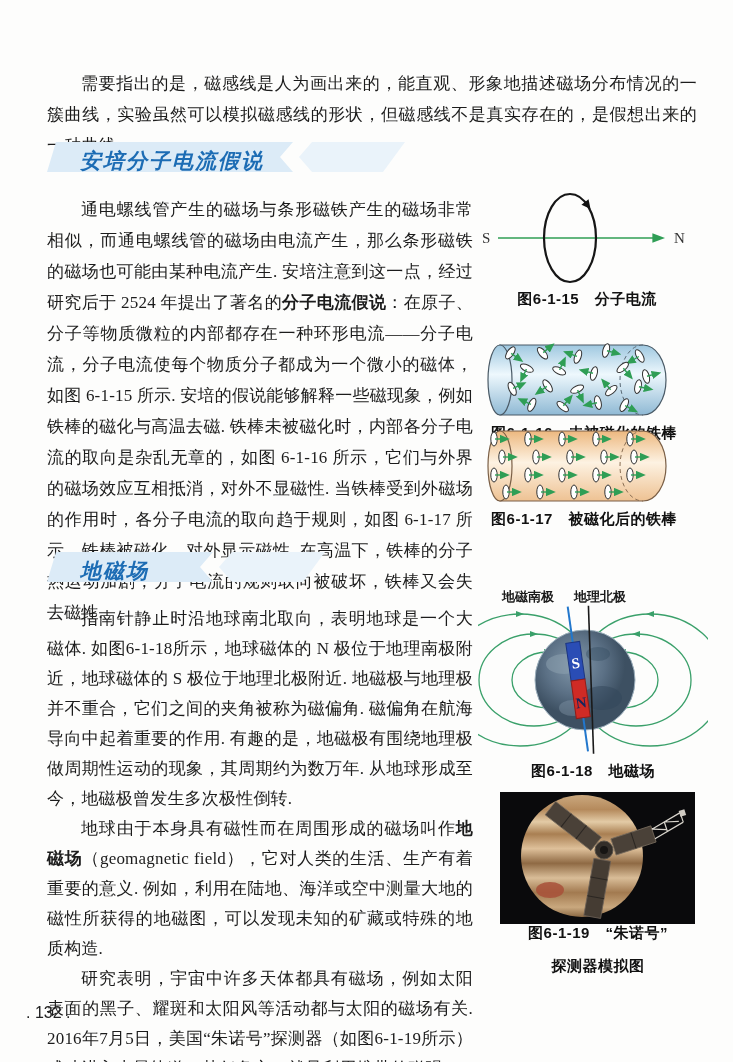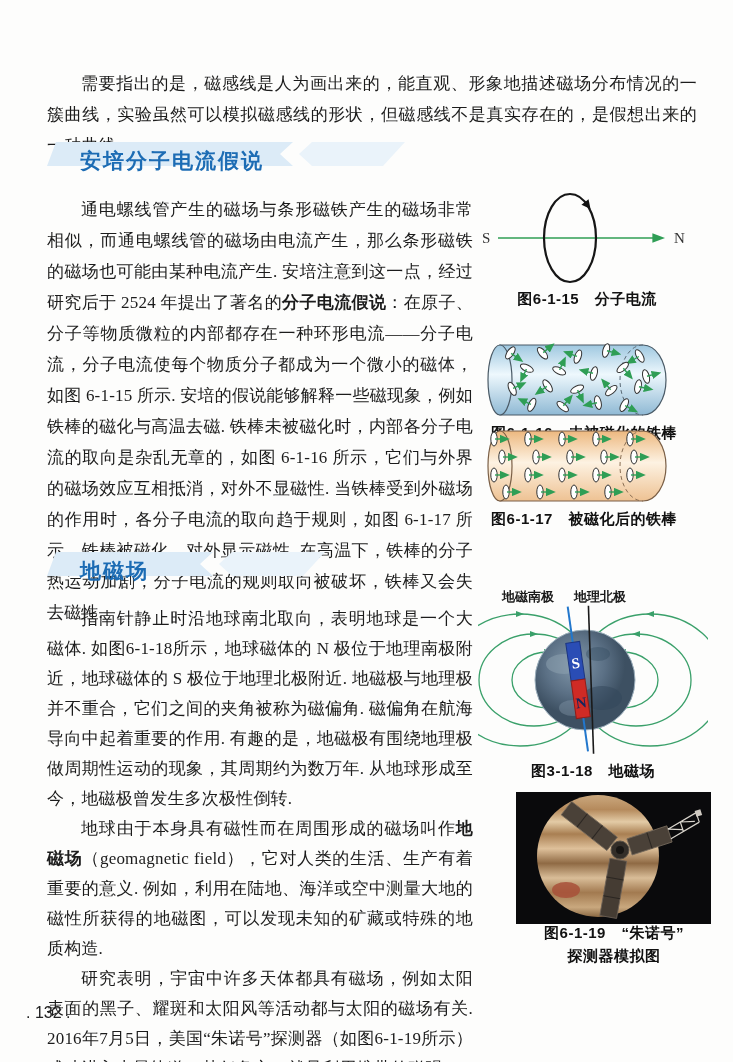--- a/index.html
+++ b/index.html
@@ -10,21 +10,21 @@
   }
   .abs{position:absolute;}
   .bodytext p{
     margin:0;text-indent:2em;text-align:justify;
     font-size:17px;line-height:31px;letter-spacing:0.2px;
   }
   .col2 p{line-height:30px;}
   .bodytext b{font-family:"Liberation Sans","DejaVu Sans",sans-serif;font-weight:bold;}
 
   
-  .banner{position:absolute;height:24px;}
+  .banner{position:absolute;height:30px;font-style:italic;}
   .banner .main{
     position:absolute;left:0;top:0;height:100%;background:#dcebf7;
     clip-path:polygon(9px 0,100% 0,calc(100% - 13px) 50%,100% 100%,0 100%);
   }
   .banner .tail{
     position:absolute;top:0;height:100%;background:#eaf3fa;
     clip-path:polygon(13px 0,100% 0,calc(100% - 22px) 100%,13px 100%,0 50%);
   }
   .banner .label{
     position:absolute;left:33px;top:0;line-height:38px;white-space:nowrap;
@@ -325,24 +325,24 @@
       <line x1="100" y1="16" x2="100" y2="162" stroke="#2277cc" stroke-width="2"></line>
       <rect x="93" y="52" width="14" height="38" fill="#2a4db5" stroke="#1c3580"></rect>
       <rect x="93" y="90" width="14" height="38" fill="#cf2b25" stroke="#8f1d18"></rect>
       <text x="100" y="78" text-anchor="middle" font-size="15" font-weight="bold" fill="#ffffff">S</text>
       <text x="100" y="118" text-anchor="middle" font-size="15" font-weight="bold" fill="#14265e">N</text>
     </g>
 
     <text x="24" y="11" font-size="13" font-weight="600" fill="#1b1b1b" font-family="Liberation Sans, sans-serif">地磁南极</text>
     <text x="96" y="11" font-size="13" font-weight="600" fill="#1b1b1b" font-family="Liberation Sans, sans-serif">地理北极</text>
   </svg>
-  <div class="caption">图3-1-18　地磁场</div>
-</div>
-
-<div class="figure" style="left:484px;top:792px;width:196px;padding-left:32px;">
+  <div class="caption">图6-1-18　地磁场</div>
+</div>
+
+<div class="figure" style="left:468px;top:792px;width:196px;padding-left:32px;">
   <div class="photo" style="width:195px;height:132px;">
     <svg viewBox="0 0 195 132" width="195" height="132">
       <defs>
         <linearGradient id="jup" x1="0" y1="0" x2="0" y2="1">
           <stop offset="0%" stop-color="#caa87e"></stop>
             <stop offset="12%" stop-color="#b58a5c"></stop>
           <stop offset="22%" stop-color="#e3cba6"></stop>
             <stop offset="32%" stop-color="#a97f52"></stop>
           <stop offset="44%" stop-color="#dec09a"></stop>
             <stop offset="56%" stop-color="#8f6a44"></stop>
@@ -371,16 +371,16 @@
           <line x1="31" y1="-8.5" x2="31" y2="8.5" stroke="#2b2622" stroke-width="1"></line>
           <path d="M52,-5 L84,-12 M52,5 L84,-2 M52,-5 L66,0 M66,-8 L66,2 M66,-8 L80,-4 M84,-12 L84,-2" stroke="#d8d4cc" stroke-width="1.2" fill="none"></path>
           <rect x="83" y="-14" width="6" height="6" fill="#cfcac2"></rect>
         </g>
         <circle r="9" fill="#332e29" stroke="#5a5248" stroke-width="1"></circle>
         <circle r="4" fill="#171513"></circle>
       </g>
     </svg>
   </div>
   <div class="caption">图6-1-19　“朱诺号”</div>
-  <div class="caption" style="margin-top:4px;font-family:Liberation Serif, serif;">探测器模拟图</div>
+  <div class="caption" style="margin-top:14px;font-family:Liberation Serif, serif;">探测器模拟图</div>
 </div>
 
 <div class="pagenum">. 132 .</div>
 
 </body></html>

